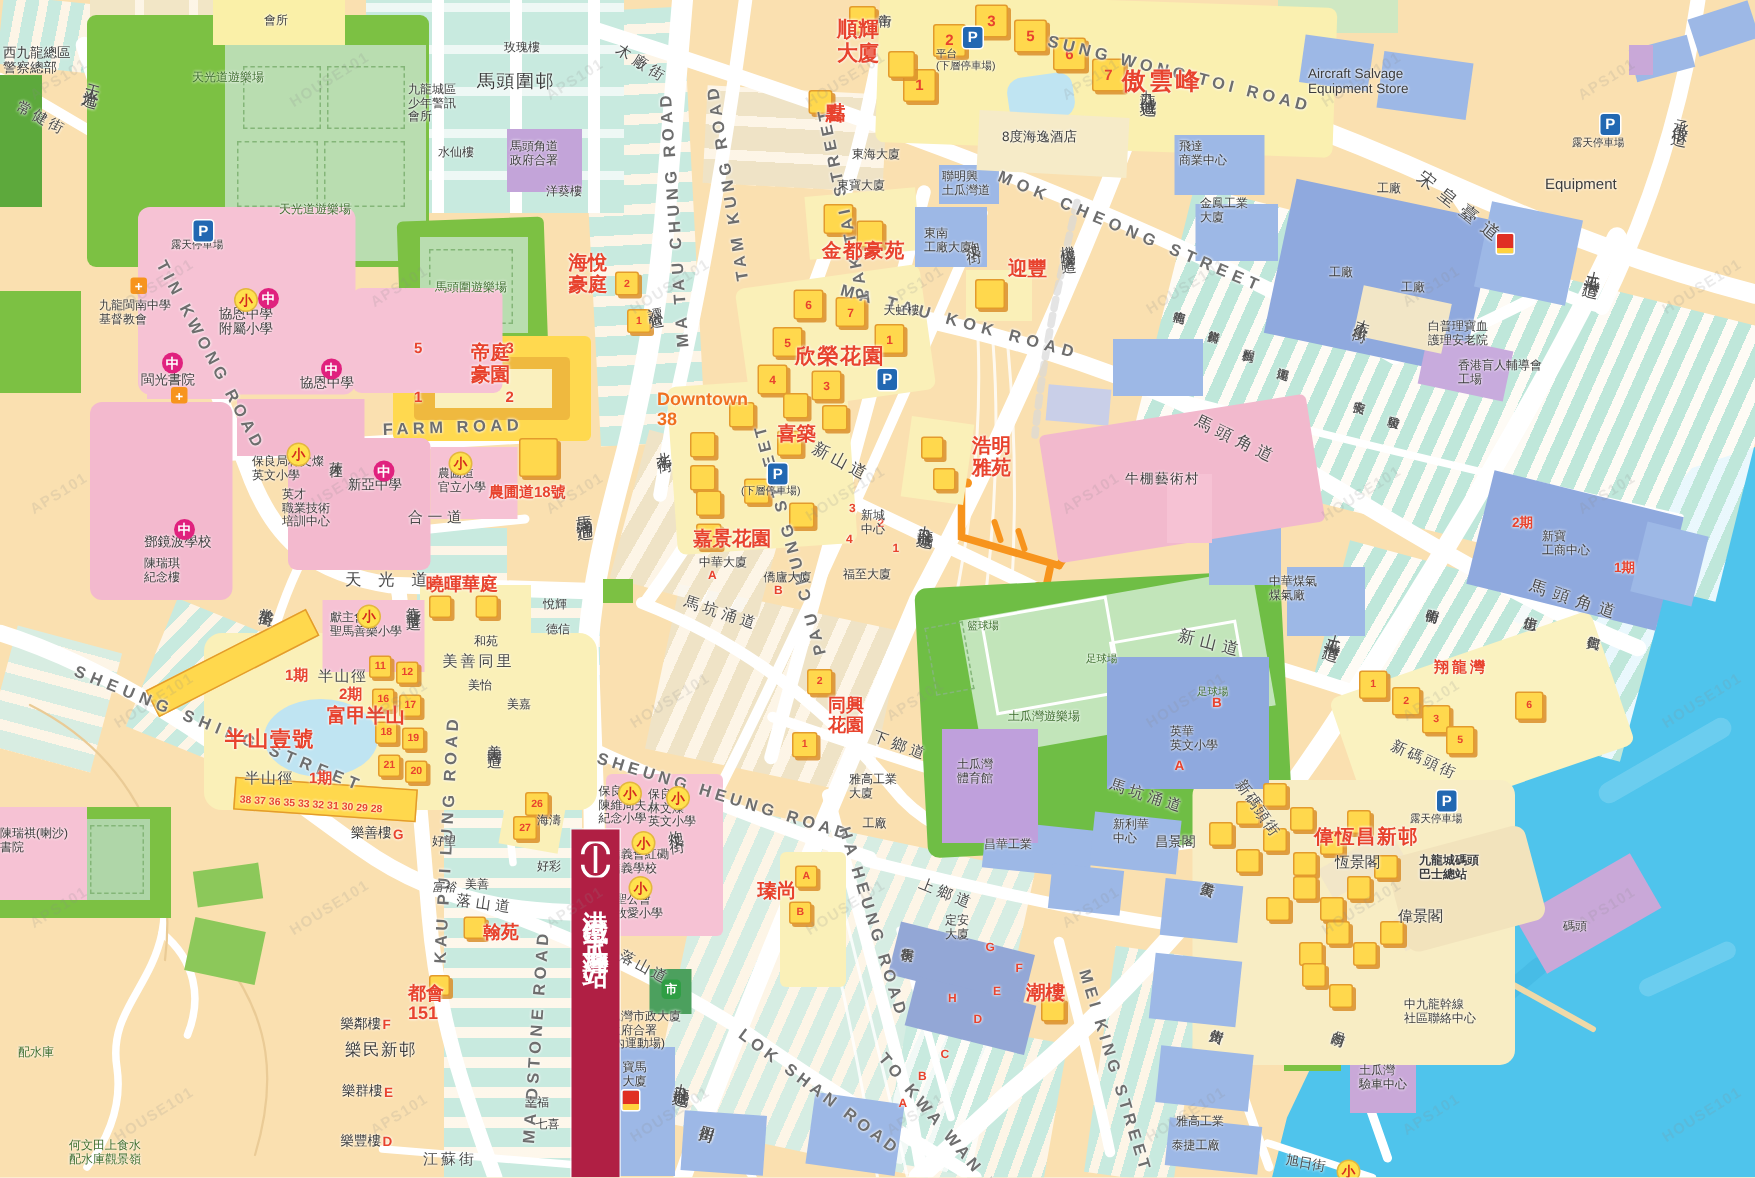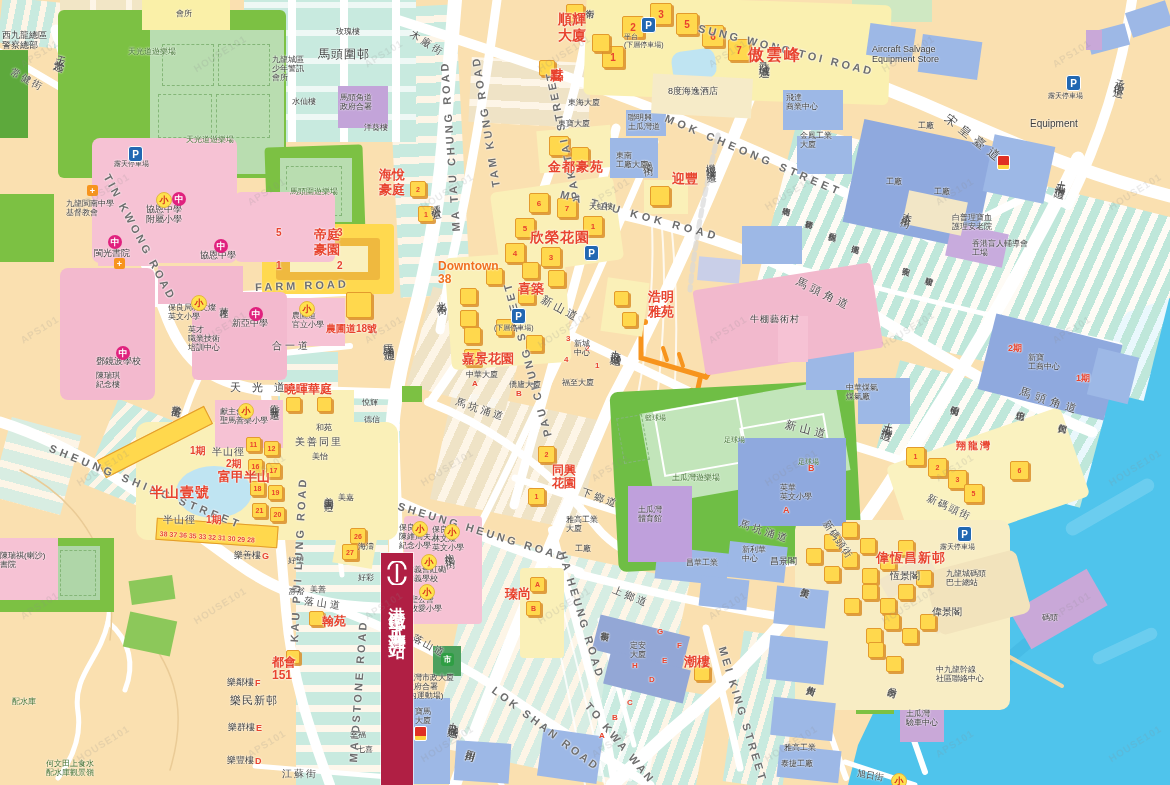--- a/index.html
+++ b/index.html
@@ -547,37 +547,37 @@
       <div class="lb lb-b" style="left: 1030px; top: 118px; font-size: 10px;">Equipment</div>
       <div class="lb lb-b" style="left: 952px; top: 214px; font-size: 8px;">白普理寶血
 護理安老院</div>
       <div class="lb lb-b" style="left: 972px; top: 240px; font-size: 8px;">香港盲人輔導會
 工場</div>
       <div class="lb lb-b" style="left: 890px; top: 570px; font-size: 10px;">恆景閣</div>
       <div class="lb lb-b" style="left: 932px; top: 606px; font-size: 10px;">偉景閣</div>
       <div class="lb lb-b" style="left: 770px; top: 556px; font-size: 9px;">昌景閣</div>
       <div class="lb lb-b" style="left: 742px; top: 546px; font-size: 8px;">新利華
 中心</div>
-      <div class="lb lb-b" style="left: 686px; top: 559px; font-size: 8px; text-align: center;">昌華工業</div>
-      <div class="lb lb-b" style="left: 630px; top: 642px; font-size: 8px;">定安
+      <div class="lb lb-b" style="left: 656px; top: 559px; font-size: 8px; text-align: center;">昌華工業</div>
+      <div class="lb lb-b" style="left: 630px; top: 610px; font-size: 8px;">定安
 大廈</div>
-      <div class="lb lb-b" style="left: 946px; top: 570px; font-size: 8px;">九龍城碼頭
+      <div class="lb lb-b" style="left: 946px; top: 570px; font-size: 8px; font-weight: bold;">九龍城碼頭
 巴士總站</div>
       <div class="lb lb-b" style="left: 1042px; top: 614px; font-size: 8px;">碼頭</div>
       <div class="lb lb-b" style="left: 936px; top: 666px; font-size: 8px;">中九龍幹線
 社區聯絡中心</div>
       <div class="lb lb-b" style="left: 906px; top: 710px; font-size: 8px;">土瓜灣
 驗車中心</div>
       <div class="lb lb-b" style="left: 784px; top: 744px; font-size: 8px;">雅高工業</div>
       <div class="lb lb-b" style="left: 781px; top: 760px; font-size: 8px;">泰捷工廠</div>
       <div class="lb lb-b" style="left: 566px; top: 516px; font-size: 8px;">雅高工業
 大廈</div>
       <div class="lb lb-b" style="left: 575px; top: 545px; font-size: 8px;">工廠</div>
       <div class="lb lb-b" style="left: 312px; top: 453px; font-size: 8px;">美怡</div>
-      <div class="lb lb-b" style="left: 338px; top: 466px; font-size: 8px; margin-top: 28px;">美嘉</div>
+      <div class="lb lb-b" style="left: 338px; top: 466px; font-size: 8px;">美嘉</div>
       <div class="lb lb-b" style="left: 362px; top: 399px; font-size: 8px;">悅輝</div>
       <div class="lb lb-b" style="left: 364px; top: 416px; font-size: 8px;">德信</div>
       <div class="lb lb-b" style="left: 316px; top: 424px; font-size: 8px;">和苑</div>
       <div class="lb lb-g" style="left: 12px; top: 698px; font-size: 8px;">配水庫</div>
       <div class="lb lb-g" style="left: 46px; top: 760px; font-size: 8px;">何文田上食水
 配水庫觀景嶺</div>
       <div class="lb lb-b" style="left: 114px; top: 160px; font-size: 7px;">露天停車場</div>
       <div class="lb lb-b" style="left: 1048px; top: 92px; font-size: 7px;">露天停車場</div>
       <div class="lb lb-b" style="left: 940px; top: 543px; font-size: 7px;">露天停車場</div>
       <div class="lb lb-b" style="left: 624px; top: 33px; font-size: 7px;">平台

